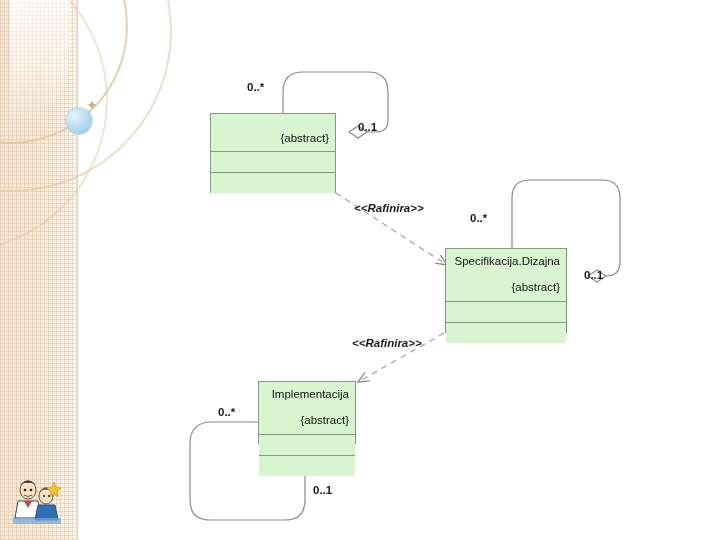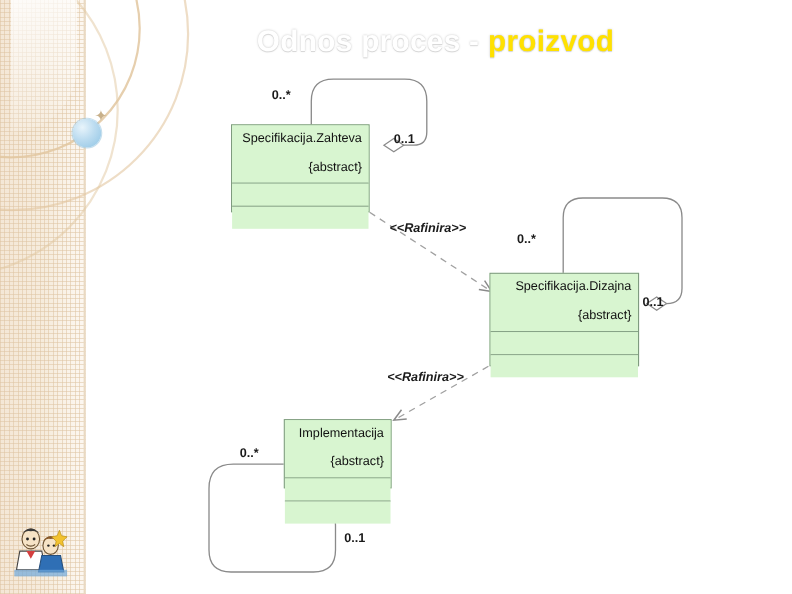--- a/index.html
+++ b/index.html
@@ -172,23 +172,20 @@
     <path d="M16 31 L20 38 L24 31 Z" fill="#d43f3f"></path>
     <ellipse cx="38" cy="26" rx="7" ry="8" fill="#f6e3c6" stroke="#6b5233" stroke-width="1"></ellipse>
     <path d="M31 22 Q38 13 45 22 Q41 19 38 20 Q35 19 31 22 Z" fill="#8a5a2b"></path>
     <circle cx="36" cy="26" r="1.1" fill="#222"></circle>
     <circle cx="41" cy="26" r="1.1" fill="#222"></circle>
     <path d="M30 35 L47 35 L50 50 L27 50 Z" fill="#2f6fb5" stroke="#264f7d" stroke-width="1"></path>
     <rect x="5" y="48" width="48" height="6" fill="#6fa8dc" opacity="0.7"></rect>
     <path d="M46 12 l2 5 5 1 -4 4 1 5 -4 -3 -4 3 1 -5 -4 -4 5 -1 z" fill="#f2c230" stroke="#b58b12" stroke-width="0.6"></path>
   </svg>
 
-  <div class="title">
-    <span>Odnos proces - </span><span class="accent">proizvod</span>
-  </div>
 
   <svg id="diagram">
     <defs>
       <marker id="openArrow" markerWidth="12" markerHeight="12" refX="10" refY="5" orient="auto">
         <path d="M1,1 L10,5 L1,9" fill="none" stroke="#8a8a8a" stroke-width="1.1"></path>
       </marker>
     </defs>
 
     <g>
       <path d="M283,120 L283,92 Q283,72 303,72 L368,72 Q388,72 388,92 L388,120 Q388,132 376,132 L358,132" fill="none" stroke="#8a8a8a" stroke-width="1.2"></path>
@@ -209,28 +206,27 @@
       <path d="M336,193 L447,265" fill="none" stroke="#a0a0a0" stroke-width="1.2" stroke-dasharray="6,5" marker-end="url(#openArrow)"></path>
     </g>
 
     <g>
       <path d="M444,333 L358,382" fill="none" stroke="#a0a0a0" stroke-width="1.2" stroke-dasharray="6,5" marker-end="url(#openArrow)"></path>
     </g>
   </svg>
 
   <div class="uml-class" style="left:210px; top:113px; width:126px; height:80px;">
     <div class="uml-head">
-      <span class="cname">Specifikacija.Zahteva</span>
       <span class="abstract">{abstract}</span>
     </div>
     <div class="uml-comp"></div>
     <div class="uml-comp"></div>
   </div>
 
-  <div class="uml-class" style="left:445px; top:248px; width:136px; height:85px;">
+  <div class="uml-class" style="left:445px; top:248px; width:122px; height:85px;">
     <div class="uml-head">
       <span class="cname">Specifikacija.Dizajna</span>
       <span class="abstract">{abstract}</span>
     </div>
     <div class="uml-comp"></div>
     <div class="uml-comp"></div>
   </div>
 
   <div class="uml-class" style="left:258px; top:381px; width:98px; height:63px;">
     <div class="uml-head">

